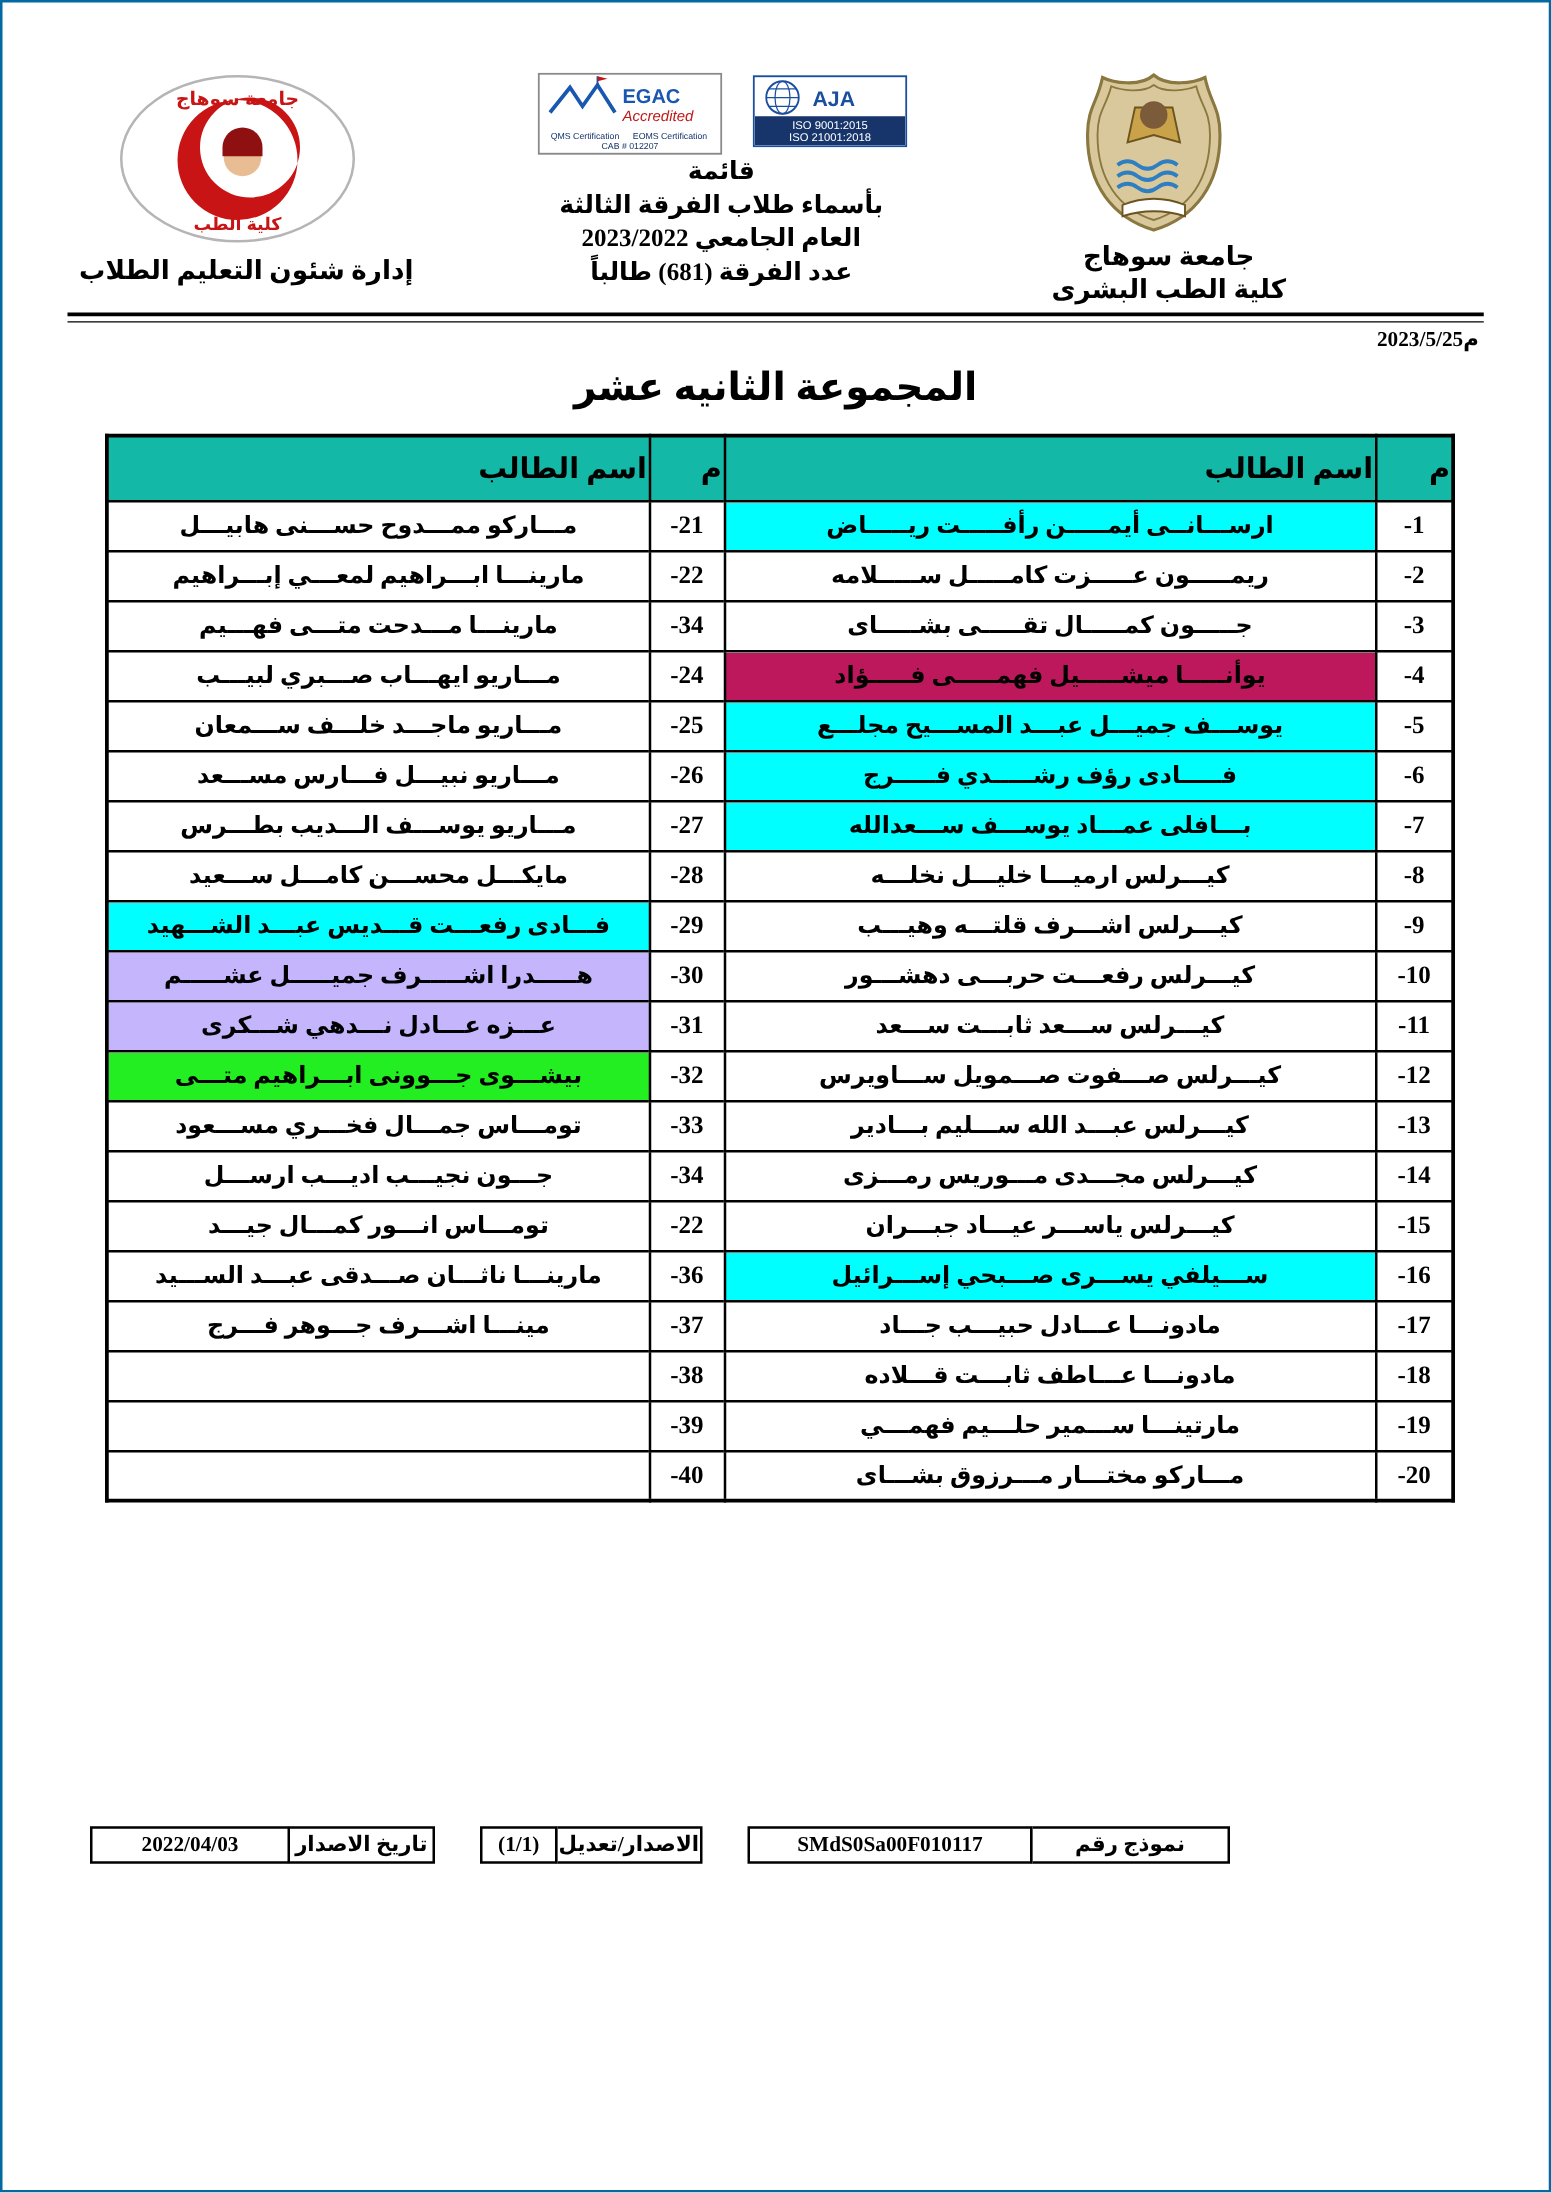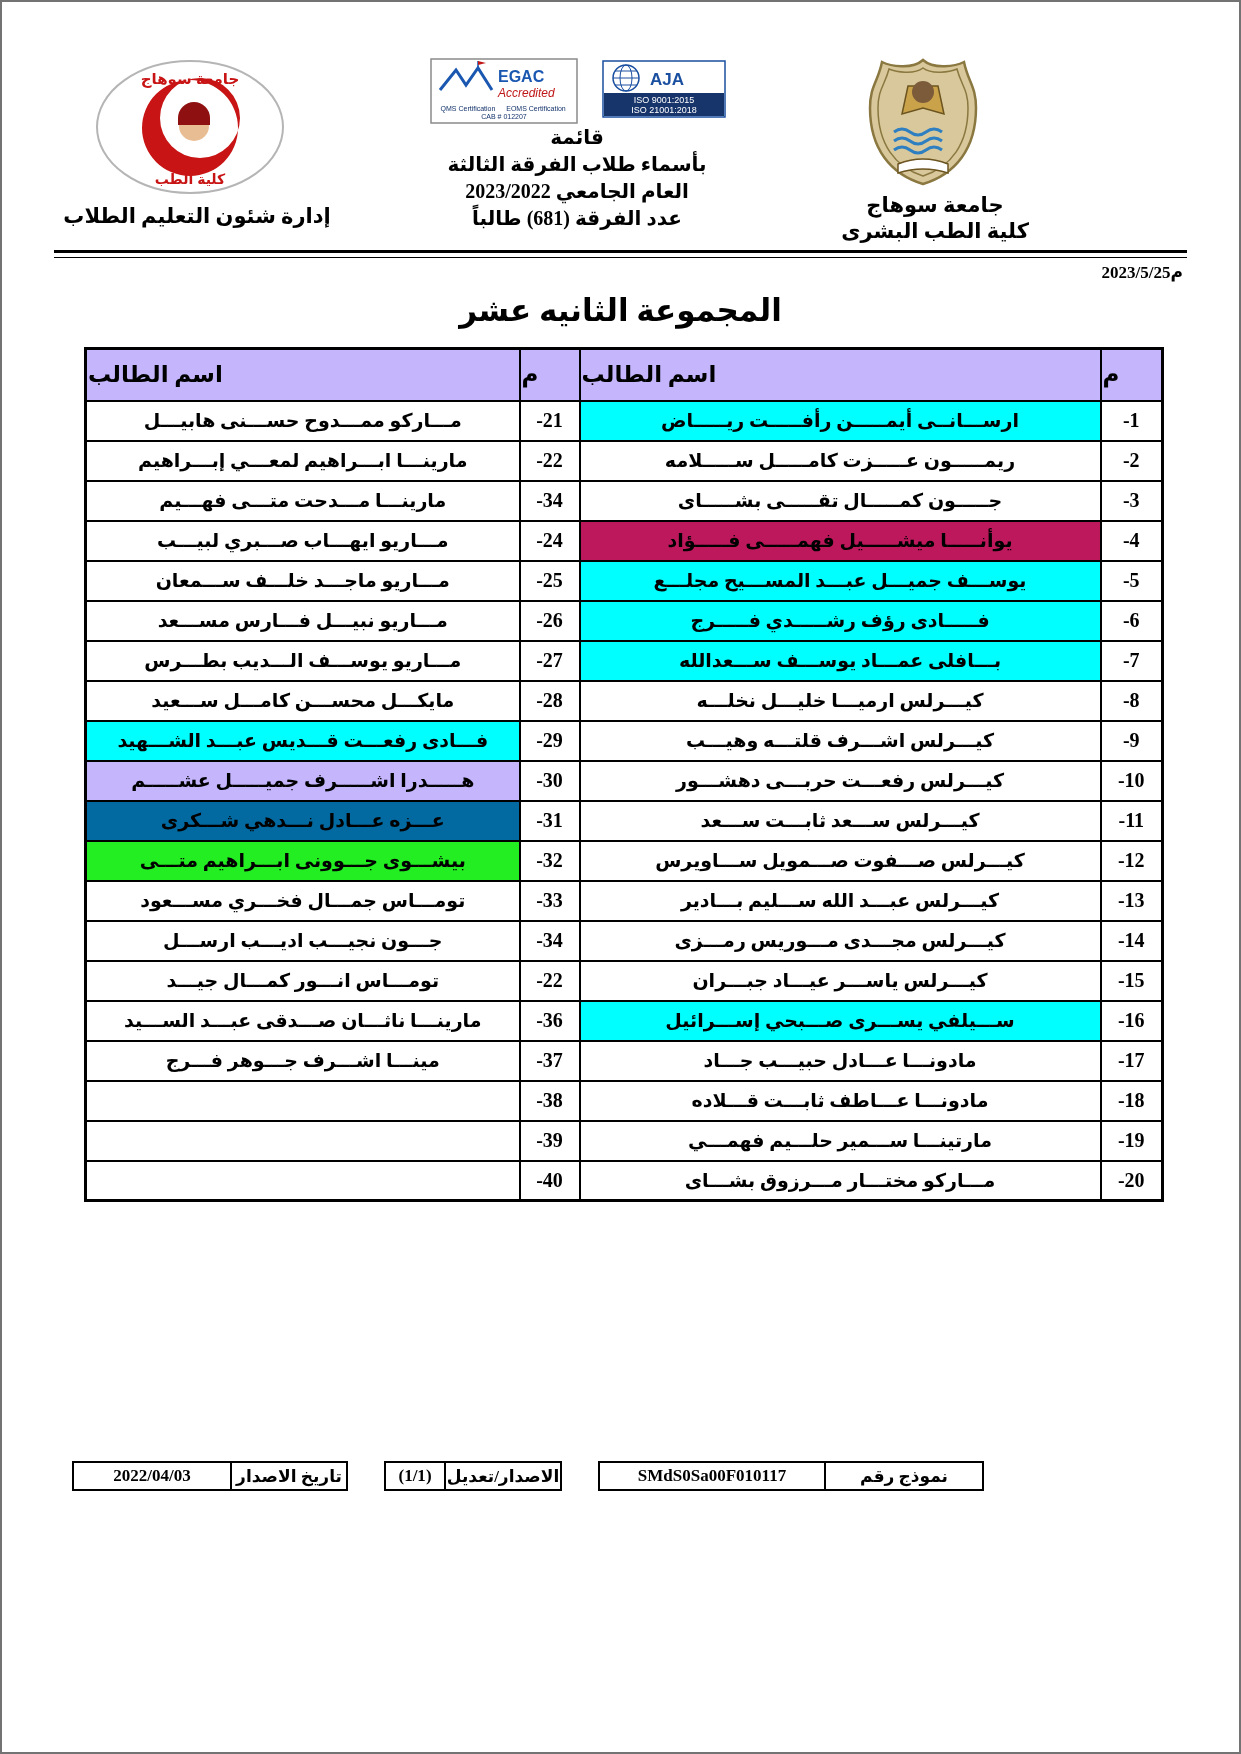--- a/index.html
+++ b/index.html
@@ -1,21 +1,21 @@
 <!DOCTYPE html>
 <html lang="ar"><head>
 <meta charset="utf-8">
 <style>
   html,body{margin:0;padding:0;background:#ffffff;}
   .page{
     position:relative;
     width:1241px;height:1754px;
     background:#fff;
     box-sizing:border-box;
-    border:2px solid #737373;
+    border:2px solid #0369a1;
     font-family:"Liberation Serif","DejaVu Sans",serif;
     color:#000;
     overflow:hidden;
   }
   
   .logo-left{position:absolute;left:92px;top:56px;width:192px;height:138px;}
   .left-caption{position:absolute;left:60px;top:202px;width:270px;text-align:center;
                 font-size:21px;font-weight:bold;direction:rtl;}
   .cert-egac{position:absolute;left:428px;top:56px;width:148px;height:66px;}
   .cert-aja{position:absolute;left:600px;top:58px;width:124px;height:58px;border-radius:28px;}
@@ -27,21 +27,21 @@
   .rule-1{position:absolute;left:52px;right:52px;top:248px;border-top:3px solid #000;}
   .rule-2{position:absolute;left:52px;right:52px;top:255px;border-top:1px solid #000;}
   .doc-date{position:absolute;right:56px;top:260px;font-size:17px;font-weight:bold;}
   .doc-title{position:absolute;left:0;top:290px;width:100%;margin:0;text-align:center;
              font-size:31px;font-weight:bold;direction:rtl;}
   
   .students-table{position:absolute;top:345px;left:82px;width:1077px;
                   border-collapse:collapse;direction:rtl;table-layout:fixed;
                   border:3px solid #000;}
   .students-table th,.students-table td{border:2px solid #000;box-sizing:border-box;}
-  .students-table th{height:52px;font-size:23px;font-weight:bold;text-align:left;background:#c4b5fd;}
+  .students-table th{height:52px;font-size:23px;font-weight:bold;text-align:right;background:#14b8a6;}
   .students-table th:nth-child(1){width:62px;}
   .students-table th:nth-child(2){width:521px;}
   .students-table th:nth-child(3){width:60px;}
   .students-table th:nth-child(4){width:434px;}
   .students-table td{height:40px;}
   .students-table td.num{text-align:center;font-weight:bold;font-size:20px;}
   .students-table td.name{font-weight:bold;font-size:19px;text-align:center;
                           white-space:nowrap;overflow:hidden;padding:0 6px;}
   
   .footer-bar{position:absolute;top:1459px;left:70px;height:30px;display:flex;direction:rtl;}
@@ -197,21 +197,21 @@
         <tr>
           <td class="num">10-</td>
           <td class="name">كيـــرلس رفعـــت حربـــى دهشـــور</td>
           <td class="num">30-</td>
           <td class="name" style="background: #c4b5fd;">هـــــدرا اشـــــرف جميـــــل عشـــــم</td>
         </tr>
         <tr>
           <td class="num">11-</td>
           <td class="name">كيـــرلس ســـعد ثابـــت ســـعد</td>
           <td class="num">31-</td>
-          <td class="name" style="background: #0369a1;">عـــزه عـــادل نـــدهي شـــكرى</td>
+          <td class="name" style="background: #c4b5fd;">عـــزه عـــادل نـــدهي شـــكرى</td>
         </tr>
         <tr>
           <td class="num">12-</td>
           <td class="name">كيـــرلس صـــفوت صـــمويل ســـاويرس</td>
           <td class="num">32-</td>
           <td class="name" style="background: rgb(34, 238, 34);">بيشـــوى جـــوونى ابـــراهيم متـــى</td>
         </tr>
         <tr>
           <td class="num">13-</td>
           <td class="name">كيـــرلس عبـــد الله ســـليم بـــادير</td>

